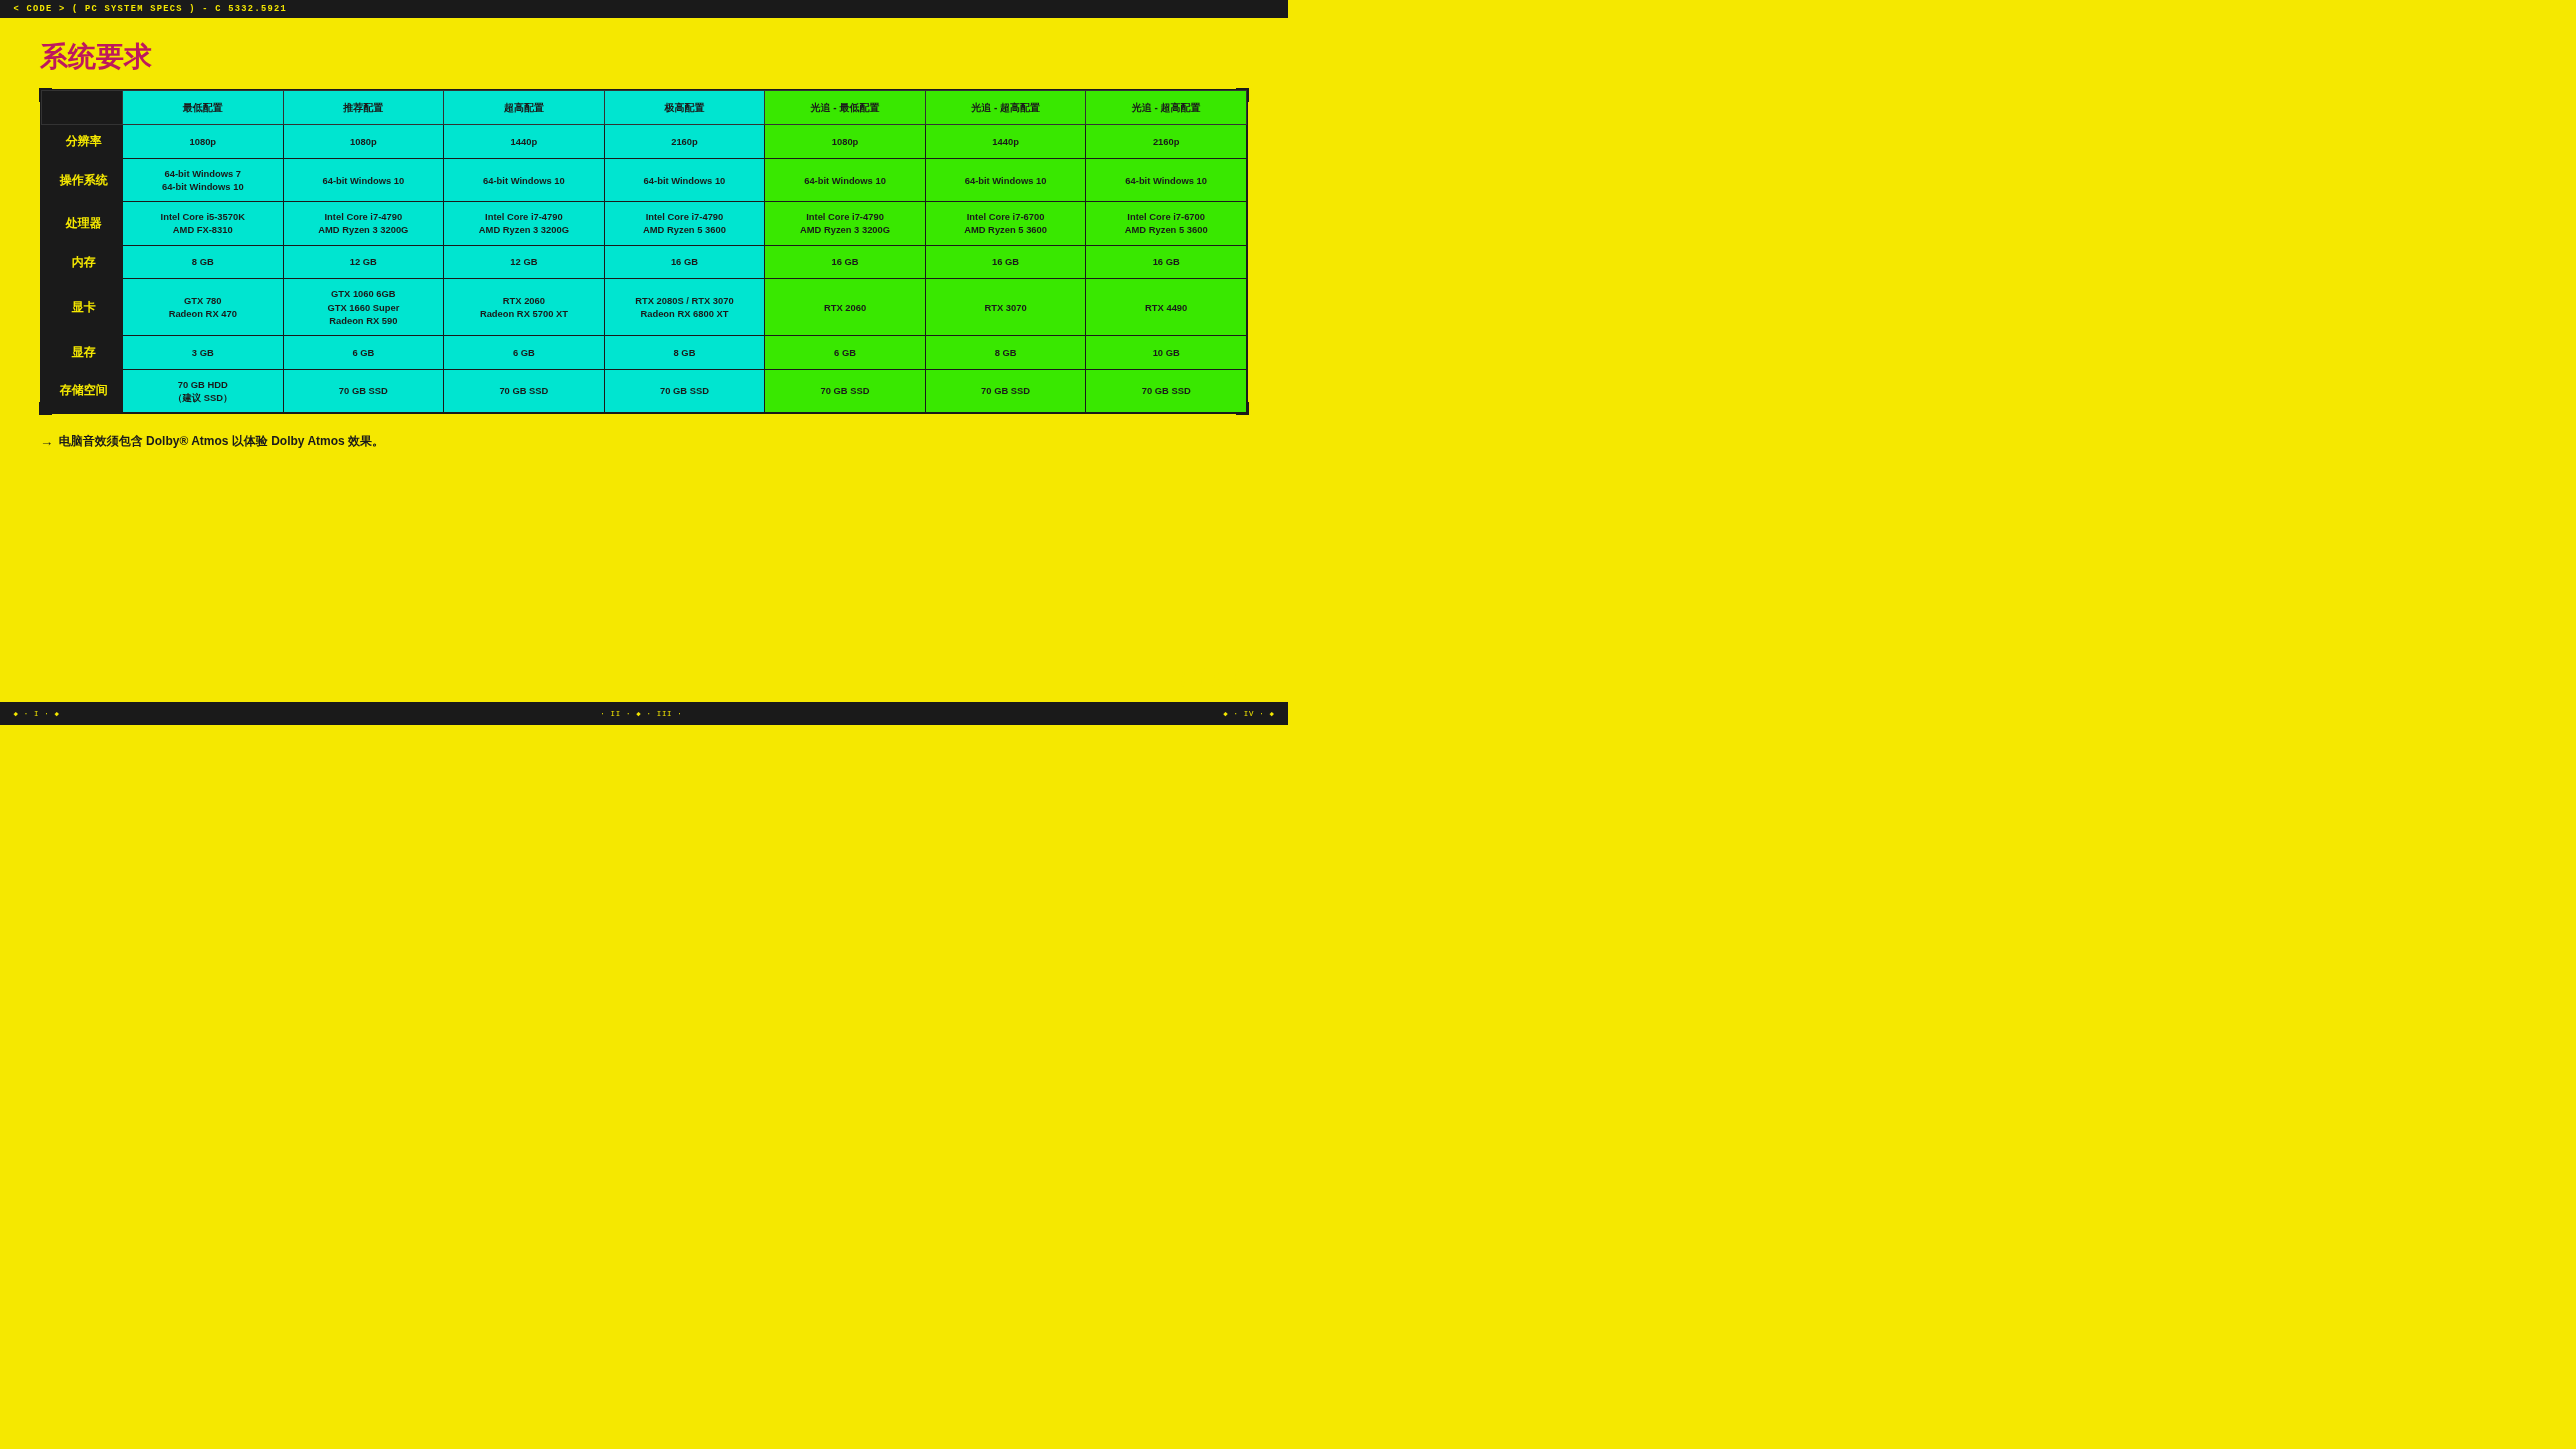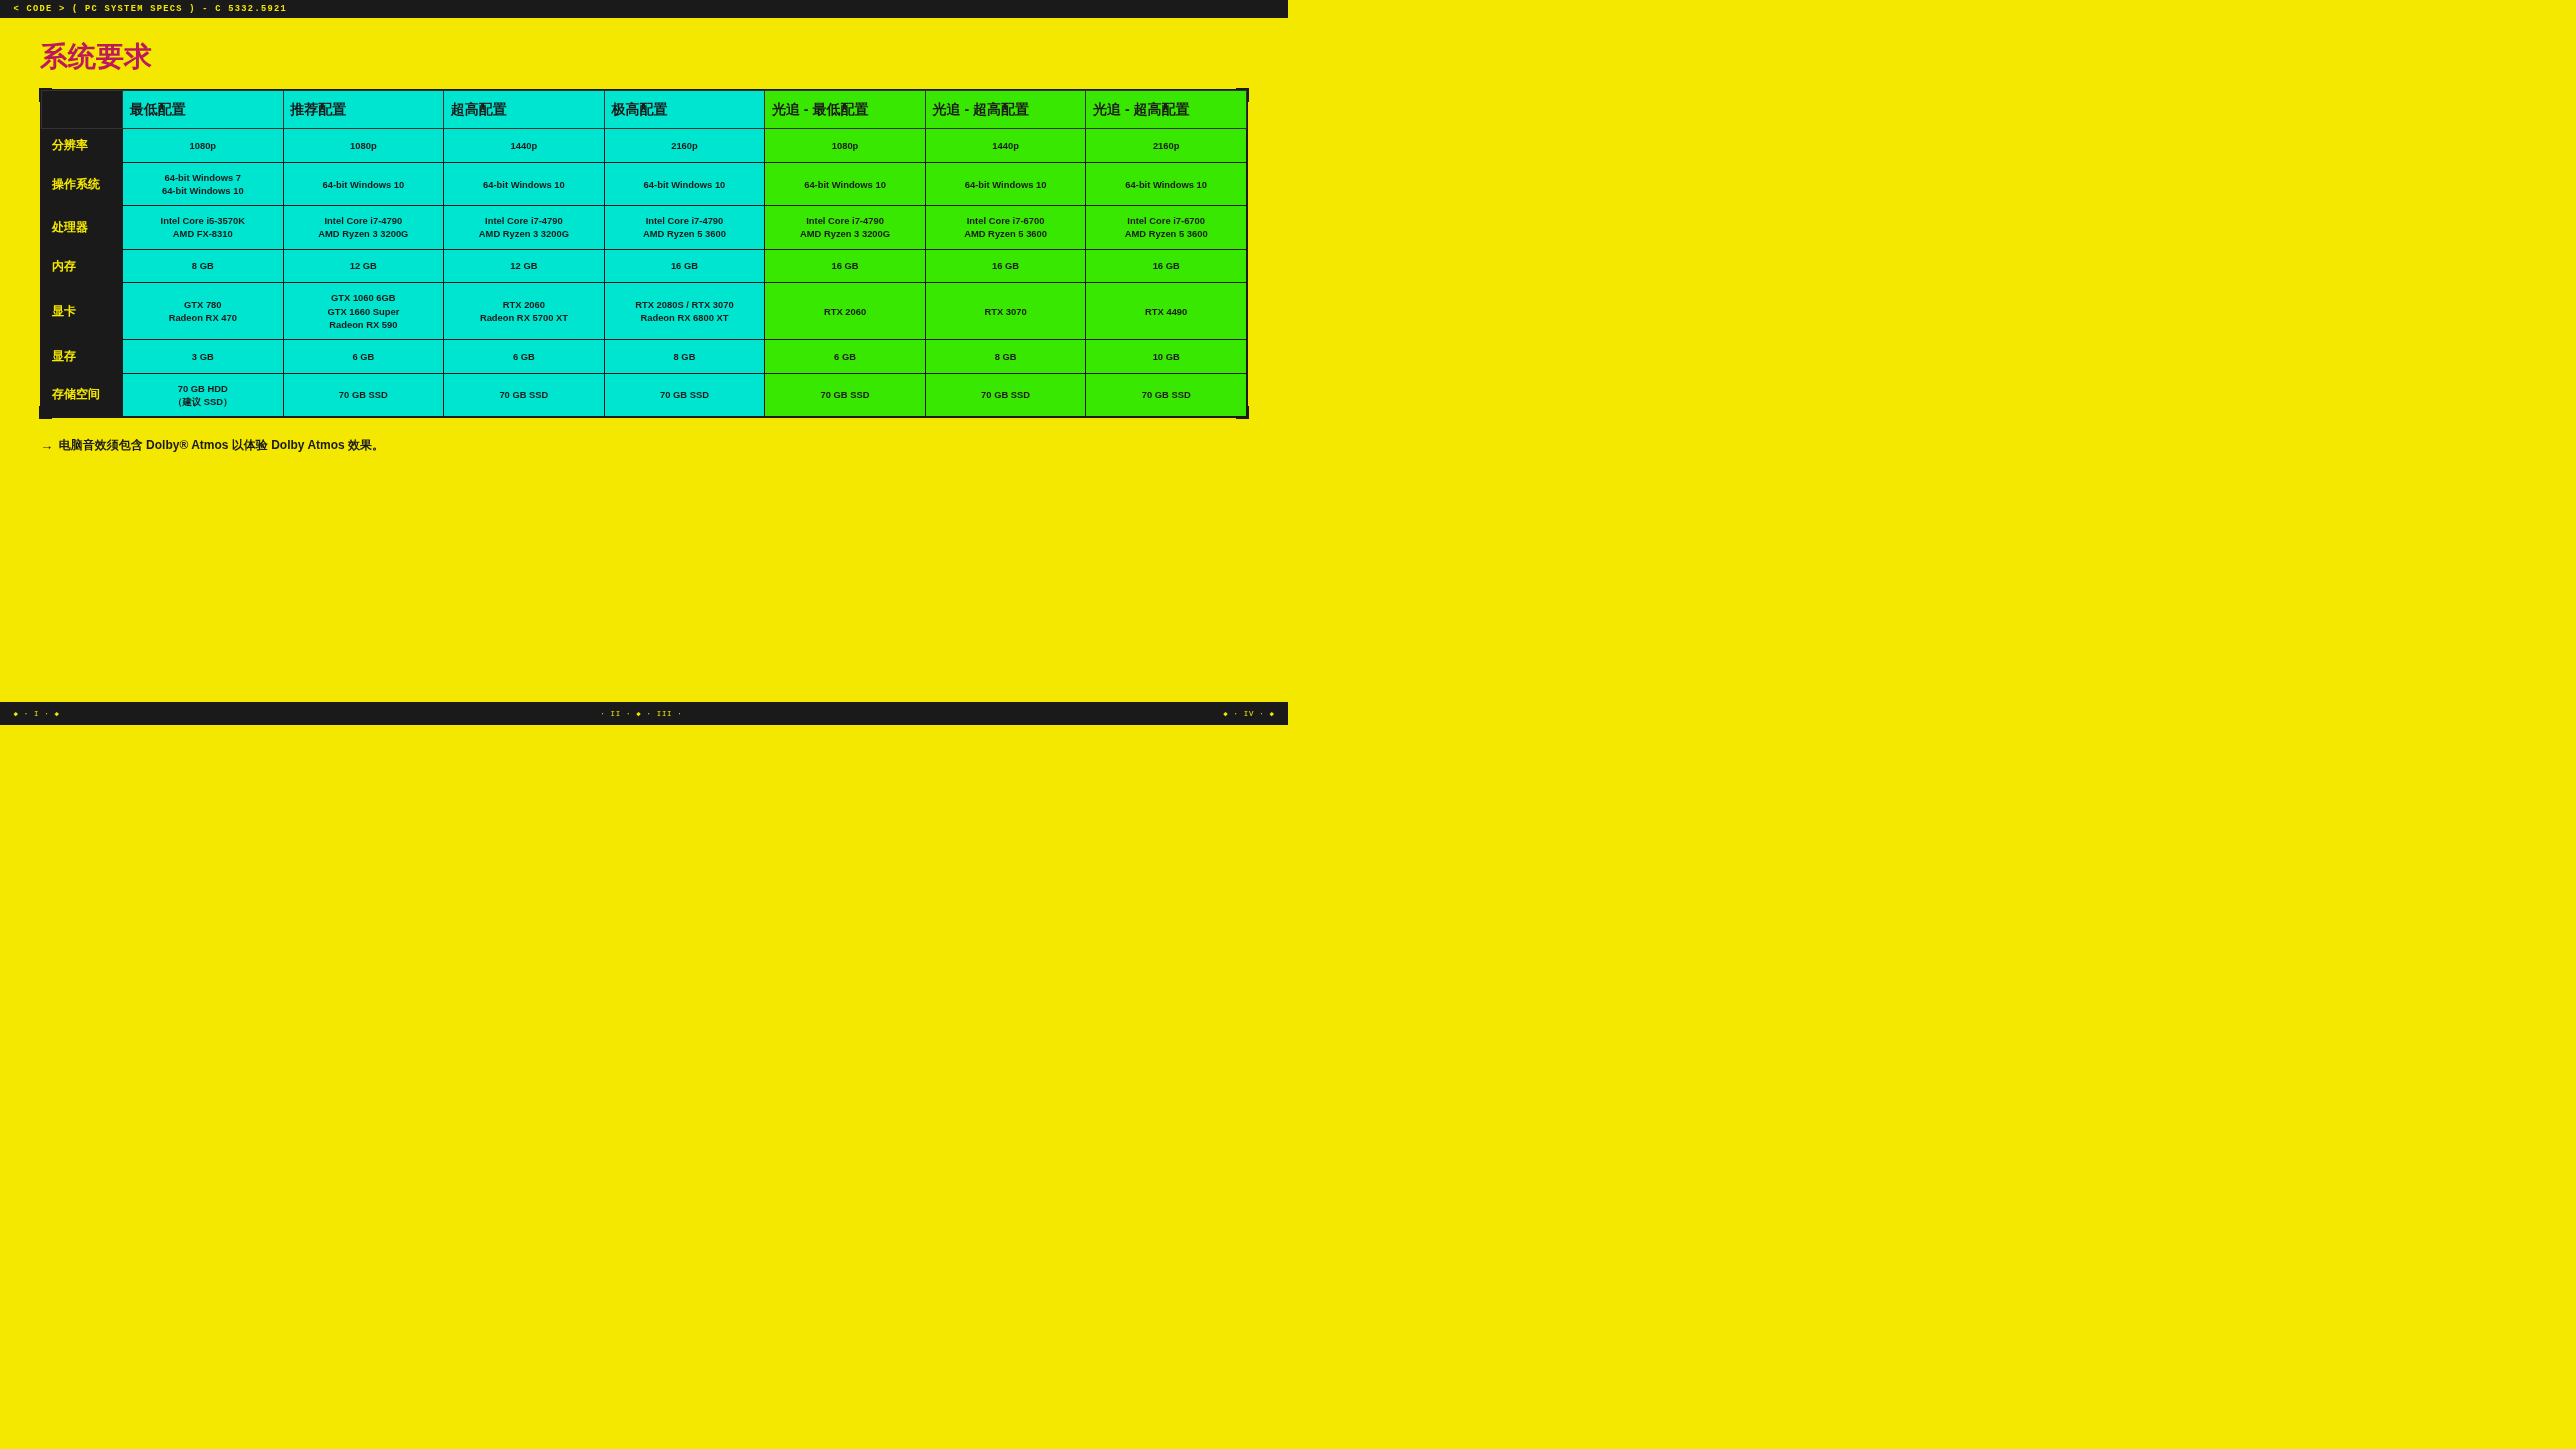--- a/index.html
+++ b/index.html
@@ -59,23 +59,23 @@
     table {
       width: 100%;
       border-collapse: collapse;
       table-layout: fixed;
     }
 
     thead tr th {
       background-color: #1a1a1a;
       color: #1a1a1a;
       padding: 9.4px 6.7px;
-      font-size: 14px;
+      font-size: 10px;
       font-weight: 800;
-      text-align: left;
+      text-align: center;
       border: 0.7px solid #333;
     }
 
     thead tr th.cyan-header {
       background-color: #00e5d0;
       color: #1a1a1a;
     }
 
     thead tr th.green-header {
       background-color: #39e800;
@@ -95,21 +95,21 @@
       text-align: center;
       border: 0.7px solid #1a1a1a;
       line-height: 1.4;
     }
 
     tbody tr td.row-label {
       background-color: #1a1a1a;
       color: #f5e800;
       font-size: 12px;
       font-weight: 900;
-      text-align: left;
+      text-align: center;
       padding-left: 10px;
     }
 
     tbody tr td.cyan-cell {
       background-color: #00e5d0;
       color: #1a1a1a;
     }
 
     tbody tr td.green-cell {
       background-color: #39e800;

